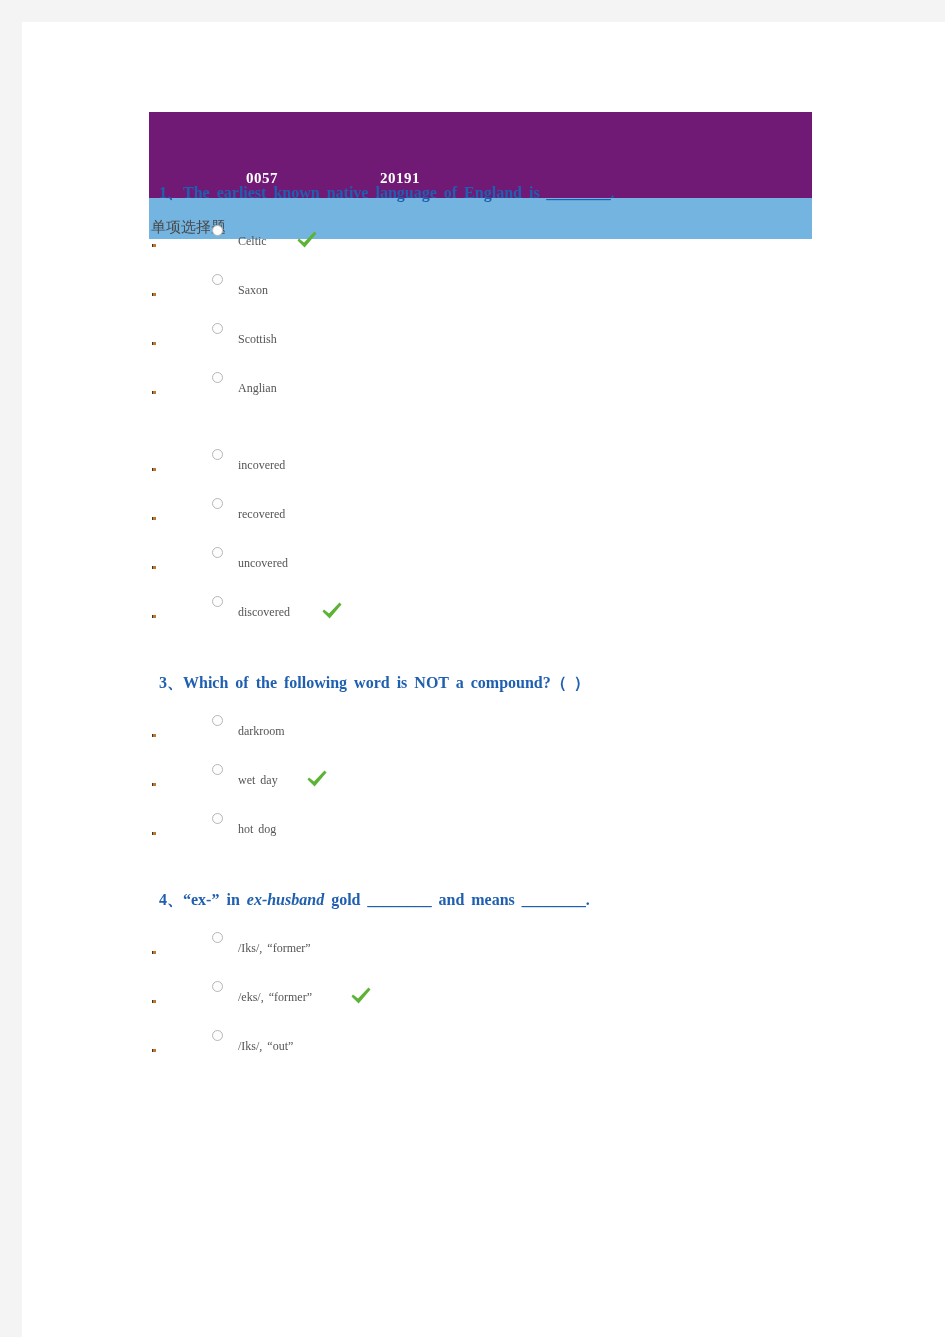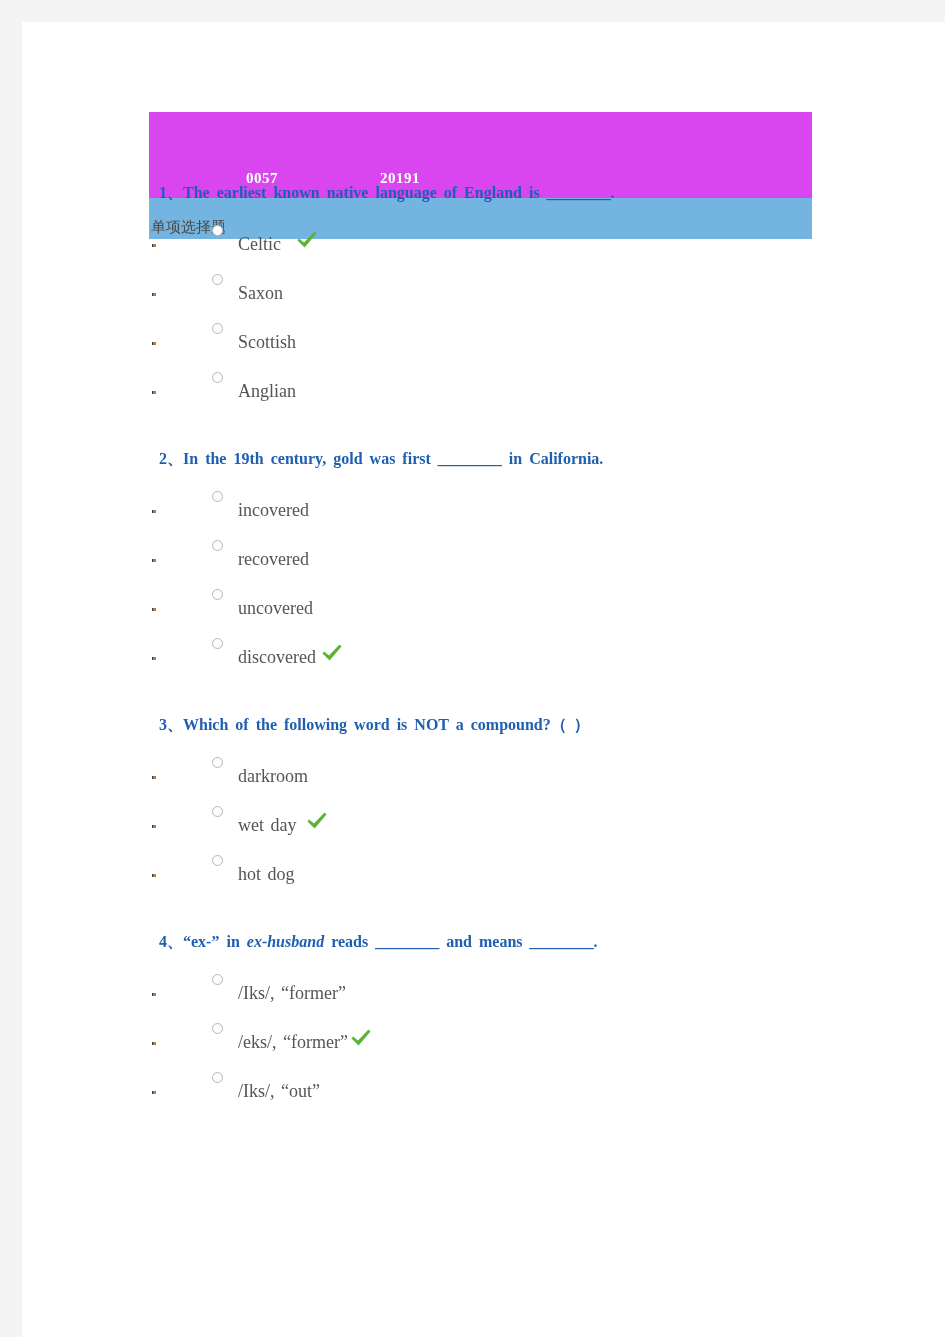--- a/index.html
+++ b/index.html
@@ -28,21 +28,21 @@
   
   .header-wrap {
     position: absolute;
     left: 127px;   
     top: 90px;     
     width: 663px;
     font-family: "Liberation Serif", "DejaVu Serif", serif;
   }
   .header-band {
     height: 86px;
-    background: #d946ef;
+    background: #701a75;
     position: relative;
   }
   .header-line {
     position: absolute;
     bottom: 4px;
     left: 0;
     width: 100%;
     height: 24px;
     color: #ffffff;
     font-size: 15px;
@@ -132,21 +132,21 @@
     height: 11px;
     border: 1px solid #b6b6b6;
     border-radius: 50%;
     background: #fdfdfd;
     box-sizing: border-box;
   }
   .opt-text {
     position: absolute;
     left: 89px;
     top: 20px;
-    font-size: 18px;
+    font-size: 12px;
     color: #555555;
     font-family: "Liberation Serif", "DejaVu Serif", serif;
     word-spacing: 2px;
     white-space: nowrap;
   }
   .check {
     position: absolute;
     top: 16px;
     width: 22px;
     height: 20px;
@@ -196,21 +196,20 @@
           </li>
           <li class="option-row">
             <span class="bullet"></span>
             <span class="radio"></span>
             <span class="opt-text">Anglian</span>
           </li>
         </ul>
         <div style="height: 28px;"></div>
       </div>
       <div class="question-block">
-        <div class="q-title"><span>2、</span><span>In the 19th century, gold was first </span><span class="blank">________</span><span> in California.</span></div>
         <ul class="options">
           <li class="option-row">
             <span class="bullet"></span>
             <span class="radio"></span>
             <span class="opt-text">incovered</span>
           </li>
           <li class="option-row">
             <span class="bullet"></span>
             <span class="radio"></span>
             <span class="opt-text">recovered</span>
@@ -253,21 +252,21 @@
           </li>
           <li class="option-row">
             <span class="bullet"></span>
             <span class="radio"></span>
             <span class="opt-text">hot dog</span>
           </li>
         </ul>
         <div style="height: 28px;"></div>
       </div>
       <div class="question-block">
-        <div class="q-title"><span>4、</span><span>“ex-” </span><span class="underlined">in</span><span> </span><span class="italic-term">ex-husband</span><span> reads </span><span class="blank">________</span><span> and means </span><span class="blank">________</span><span>.</span></div>
+        <div class="q-title"><span>4、</span><span>“ex-” </span><span class="underlined">in</span><span> </span><span class="italic-term">ex-husband</span><span> gold </span><span class="blank">________</span><span> and means </span><span class="blank">________</span><span>.</span></div>
         <ul class="options">
           <li class="option-row">
             <span class="bullet"></span>
             <span class="radio"></span>
             <span class="opt-text">/Iks/, “former”</span>
           </li>
           <li class="option-row">
             <span class="bullet"></span>
             <span class="radio"></span>
             <span class="opt-text">/eks/, “former”</span>

